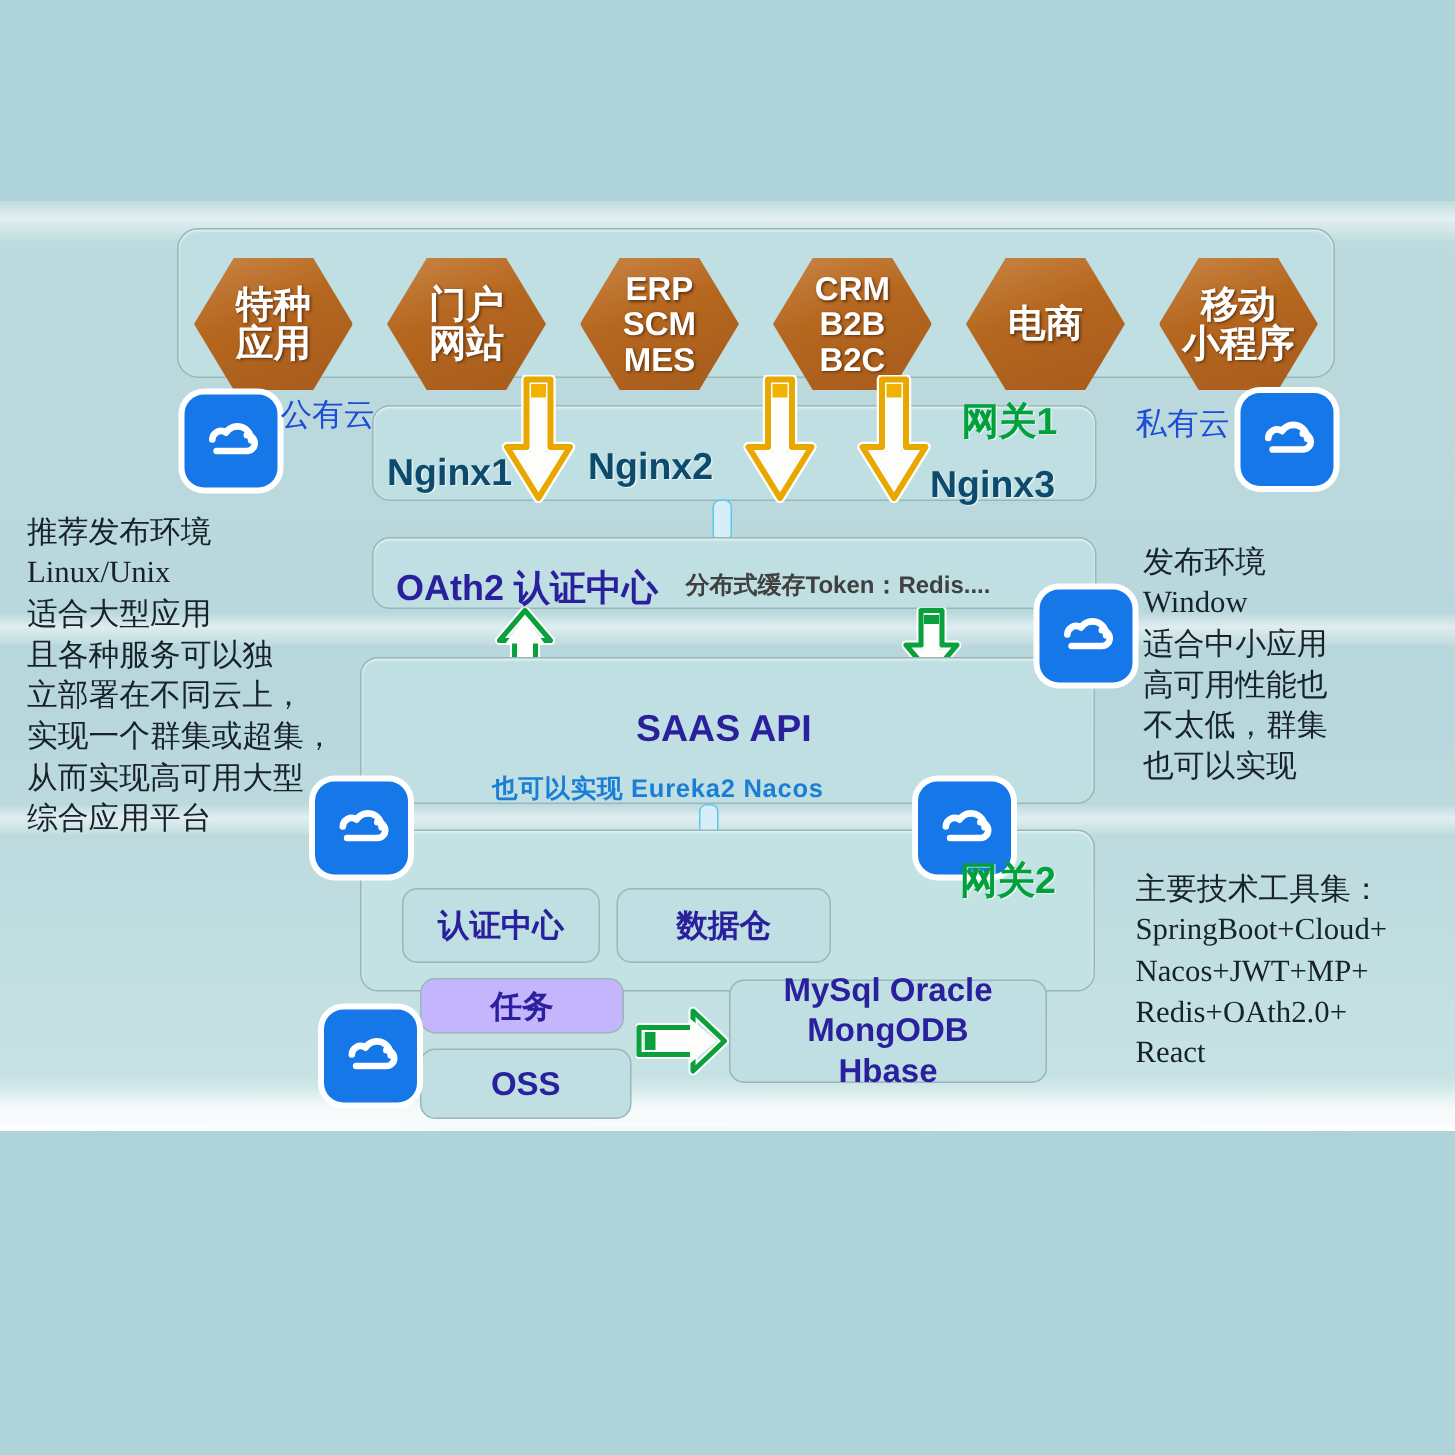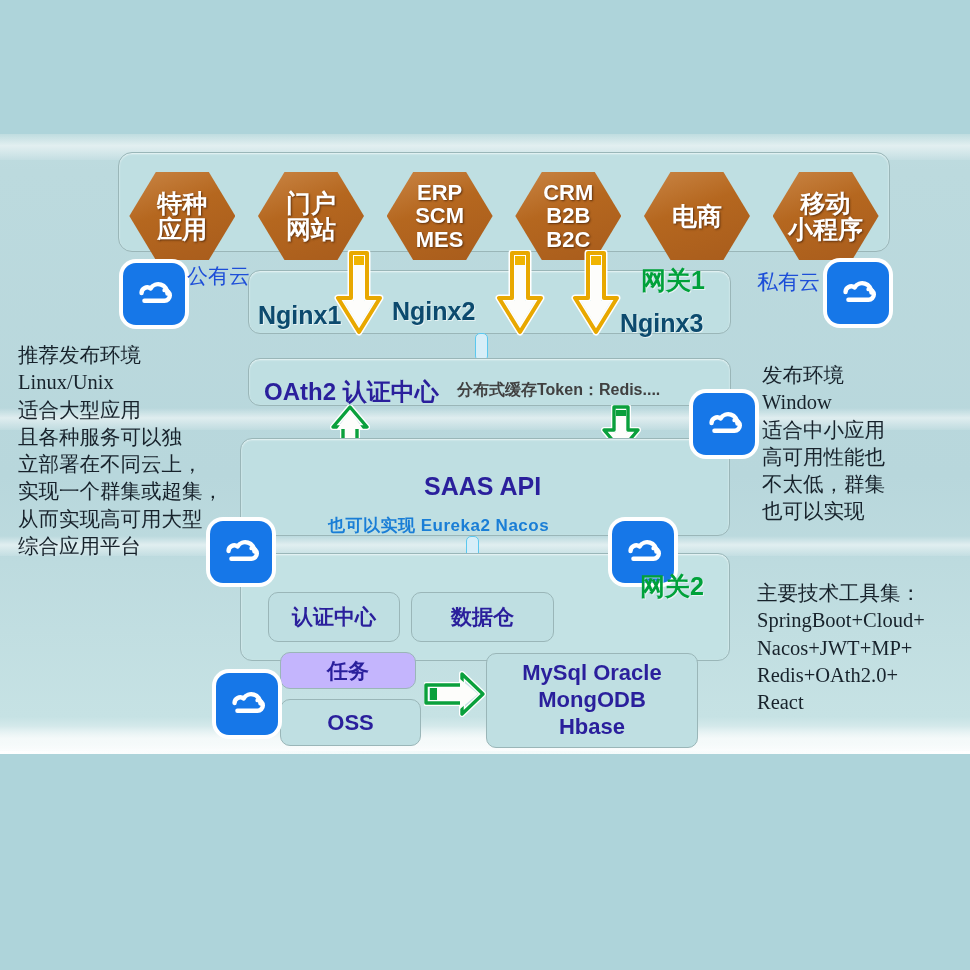--- a/index.html
+++ b/index.html
@@ -85,21 +85,21 @@
 
   
   #task-box{position:absolute;left:280px;top:652px;width:136px;height:37px;
             border:1px solid #9ab6b8;border-radius:10px;background:#c4b5fd;
             display:flex;align-items:center;justify-content:center;
             color:#2a1f9c;font-weight:bold;font-size:21px;box-sizing:border-box;}
   #oss-box{position:absolute;left:280px;top:699px;width:141px;height:47px;
            border:1px solid #9ab6b8;border-radius:10px;background:#bfdfe2;
            display:flex;align-items:center;justify-content:center;
            color:#2a1f9c;font-weight:bold;font-size:22px;box-sizing:border-box;}
-  #db-box{position:absolute;left:486px;top:653px;width:212px;height:95px;
+  #db-box{position:absolute;left:486px;top:653px;width:212px;height:69px;
           border:1px solid #9ab6b8;border-radius:10px;background:#bfdfe2;
           display:flex;flex-direction:column;align-items:center;justify-content:center;
           color:#2a1f9c;font-weight:bold;font-size:22px;line-height:1.22;box-sizing:border-box;}
 
   
   .cloud{position:absolute;width:62px;height:62px;background:#1677e8;border-radius:13px;
          display:flex;align-items:center;justify-content:center;
          box-shadow:0 0 0 4px #fff;}
   .cloud svg{width:46px;height:46px;display:block;}
 

